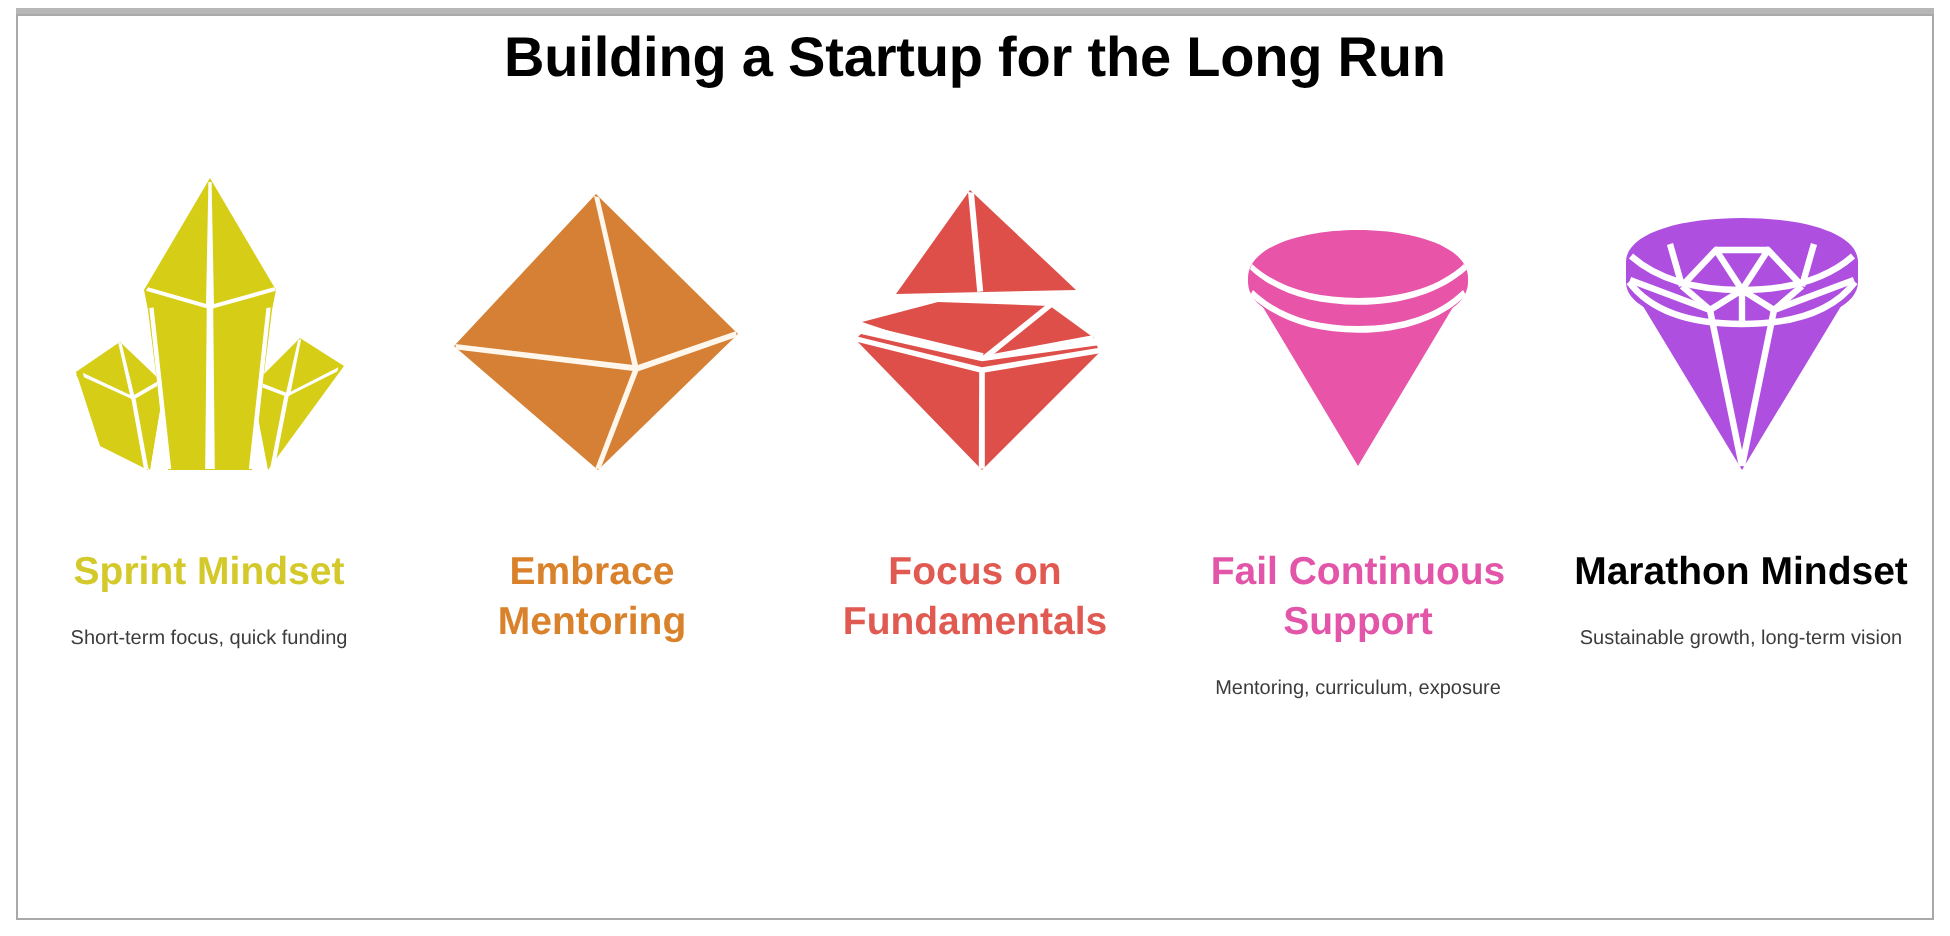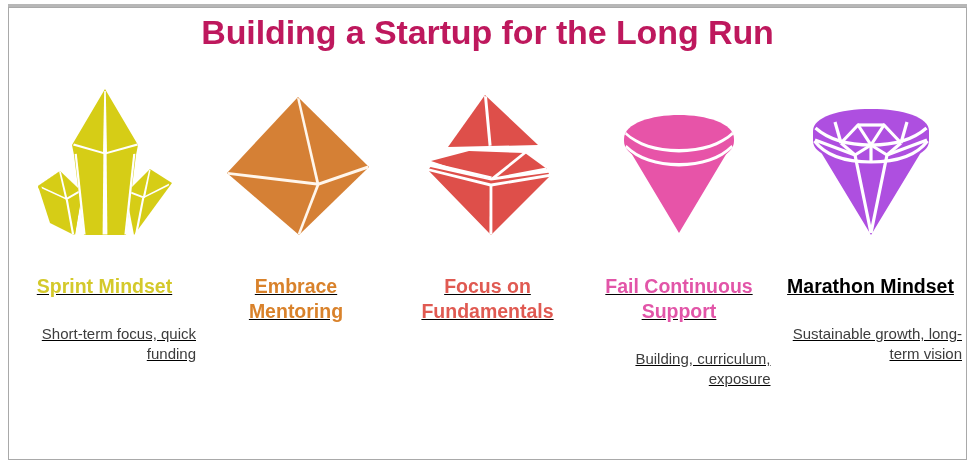--- a/index.html
+++ b/index.html
@@ -37,65 +37,64 @@
     width: 959px;
     height: 3px;
     background: #b7b7b7;
   }
   .title {
     position: absolute;
     left: 0;
     top: 13px;
     width: 100%;
     text-align: center;
-    font-size: 34px;
+    font-size: 28px;
     font-weight: bold;
-    color: #be185d;
+    color: #000000;
     letter-spacing: -0.1px;
   }
   .columns {
     position: absolute;
     left: 9px;
     top: 78px;
     width: 957px;
     display: flex;
     align-items: flex-start;
     justify-content: space-between;
   }
   .column {
     width: 191px;
     display: flex;
     flex-direction: column;
     align-items: center;
-    text-decoration: underline;
   }
   .icon-wrap {
     height: 170px;
     width: 100%;
     display: flex;
     align-items: center;
     justify-content: center;
   }
   .icon-wrap svg {
     display: block;
   }
   .heading {
     margin-top: 26px;
     font-size: 19.5px;
     font-weight: bold;
     line-height: 1.28;
     text-align: center;
     padding: 0 6px;
   }
   .caption {
-    margin-top: 25px;
-    font-size: 15px;
+    margin-top: 14px;
+    font-size: 10px;
     line-height: 1.33;
     color: #3c3c3c;
-    text-align: right;
+    text-align: center;
     padding: 0 4px;
   }
   .col-1 .heading { color: #D4C92B; }
   .col-2 .heading { color: #D9822B; }
   .col-3 .heading { color: #E05A52; }
   .col-4 .heading { color: #E255A8; }
   .col-5 .heading { color: #000000; }
 </style>
 </head>
 <body>
@@ -209,21 +208,21 @@
 
             <path d="M22 49 C34 60 52 66 75 66 C98 66 116 60 128 49
                      L129.6 51.6 C117 63 98 69.4 75 69.4 C52 69.4 33 63 21 51.6 Z" fill="#ffffff"></path>
 
             <path d="M22.5 62 C35 74 52.5 80 75 80 C97.5 80 115 74 127.5 62
                      L129 64.6 C116.5 77 97.5 83.4 75 83.4 C52.5 83.4 33.5 77 21 64.6 Z" fill="#ffffff"></path>
           </g>
         </svg>
       </div>
       <div class="heading">Fail Continuous Support</div>
-      <div class="caption">Building, curriculum, exposure</div>
+      <div class="caption">Mentoring, curriculum, exposure</div>
     </div>
 
     <div class="column col-5">
       <div class="icon-wrap">
         <svg width="152" height="160" viewBox="0 0 152 160" aria-hidden="true">
           <g fill="#AE4FE0">
 
             <path d="M18 48 C18 34 44 26 76 26 C108 26 134 34 134 48 L134 58
                      C134 72 108 80 76 80 C44 80 18 72 18 58 Z"></path>
 

